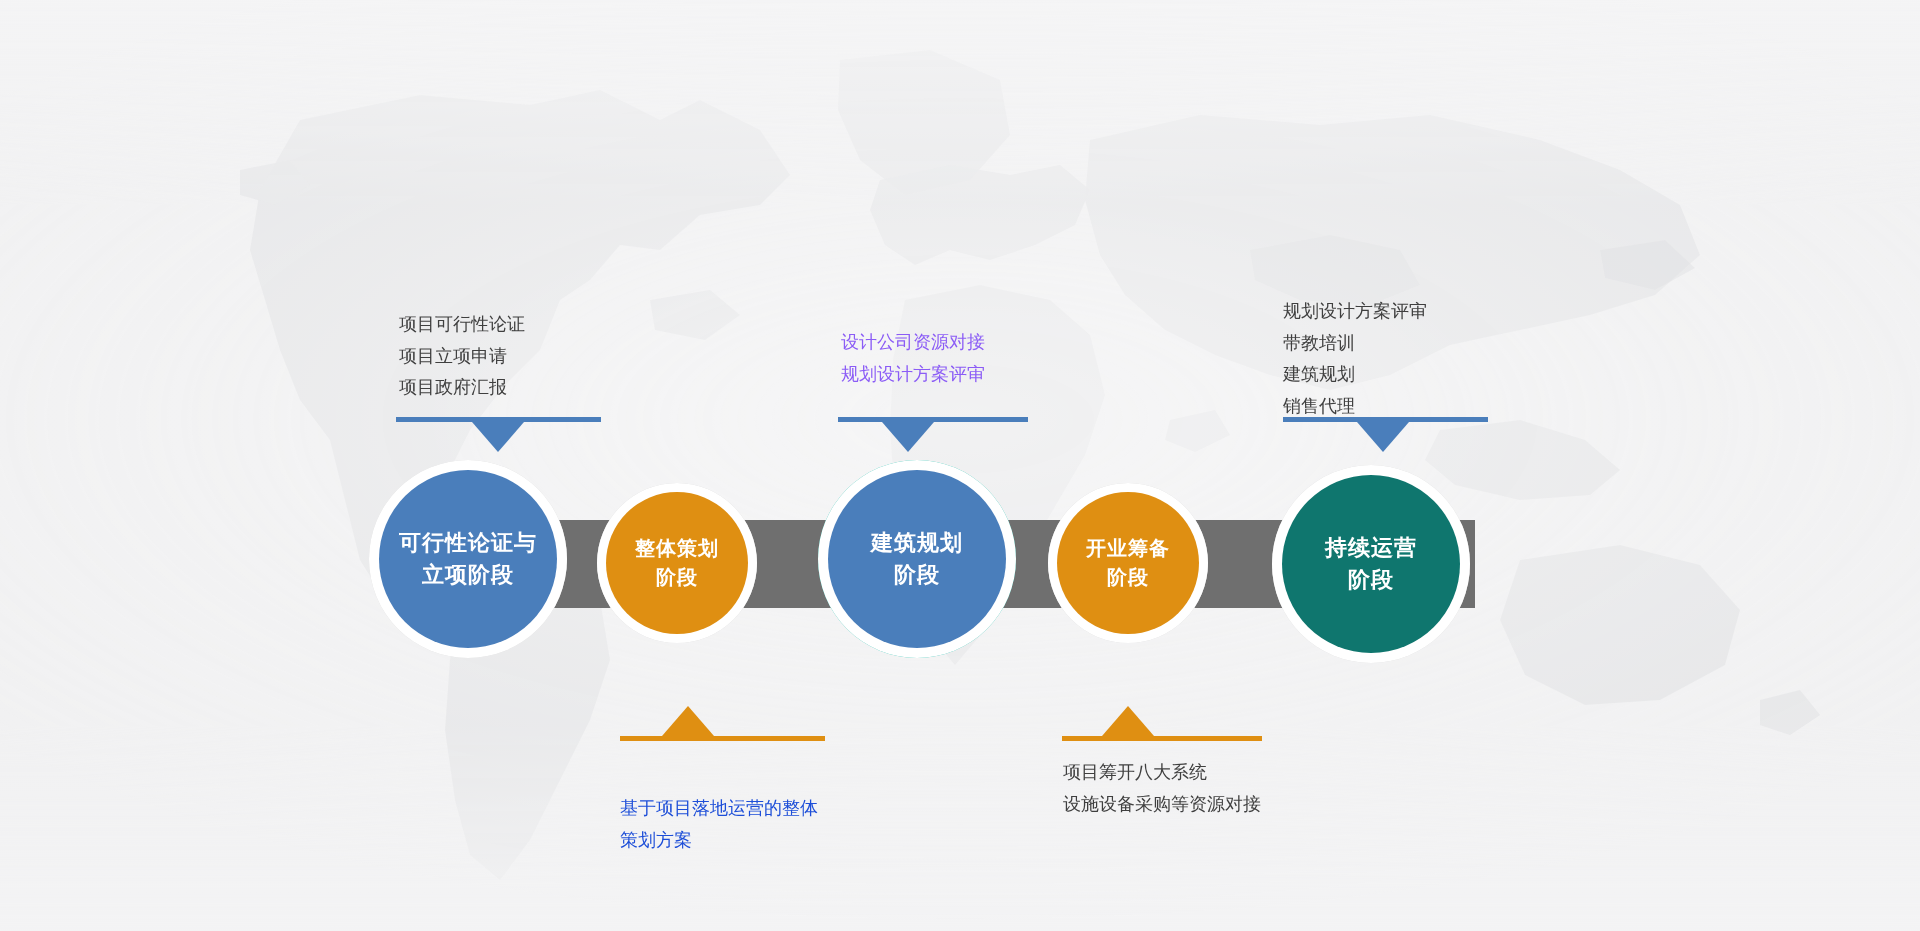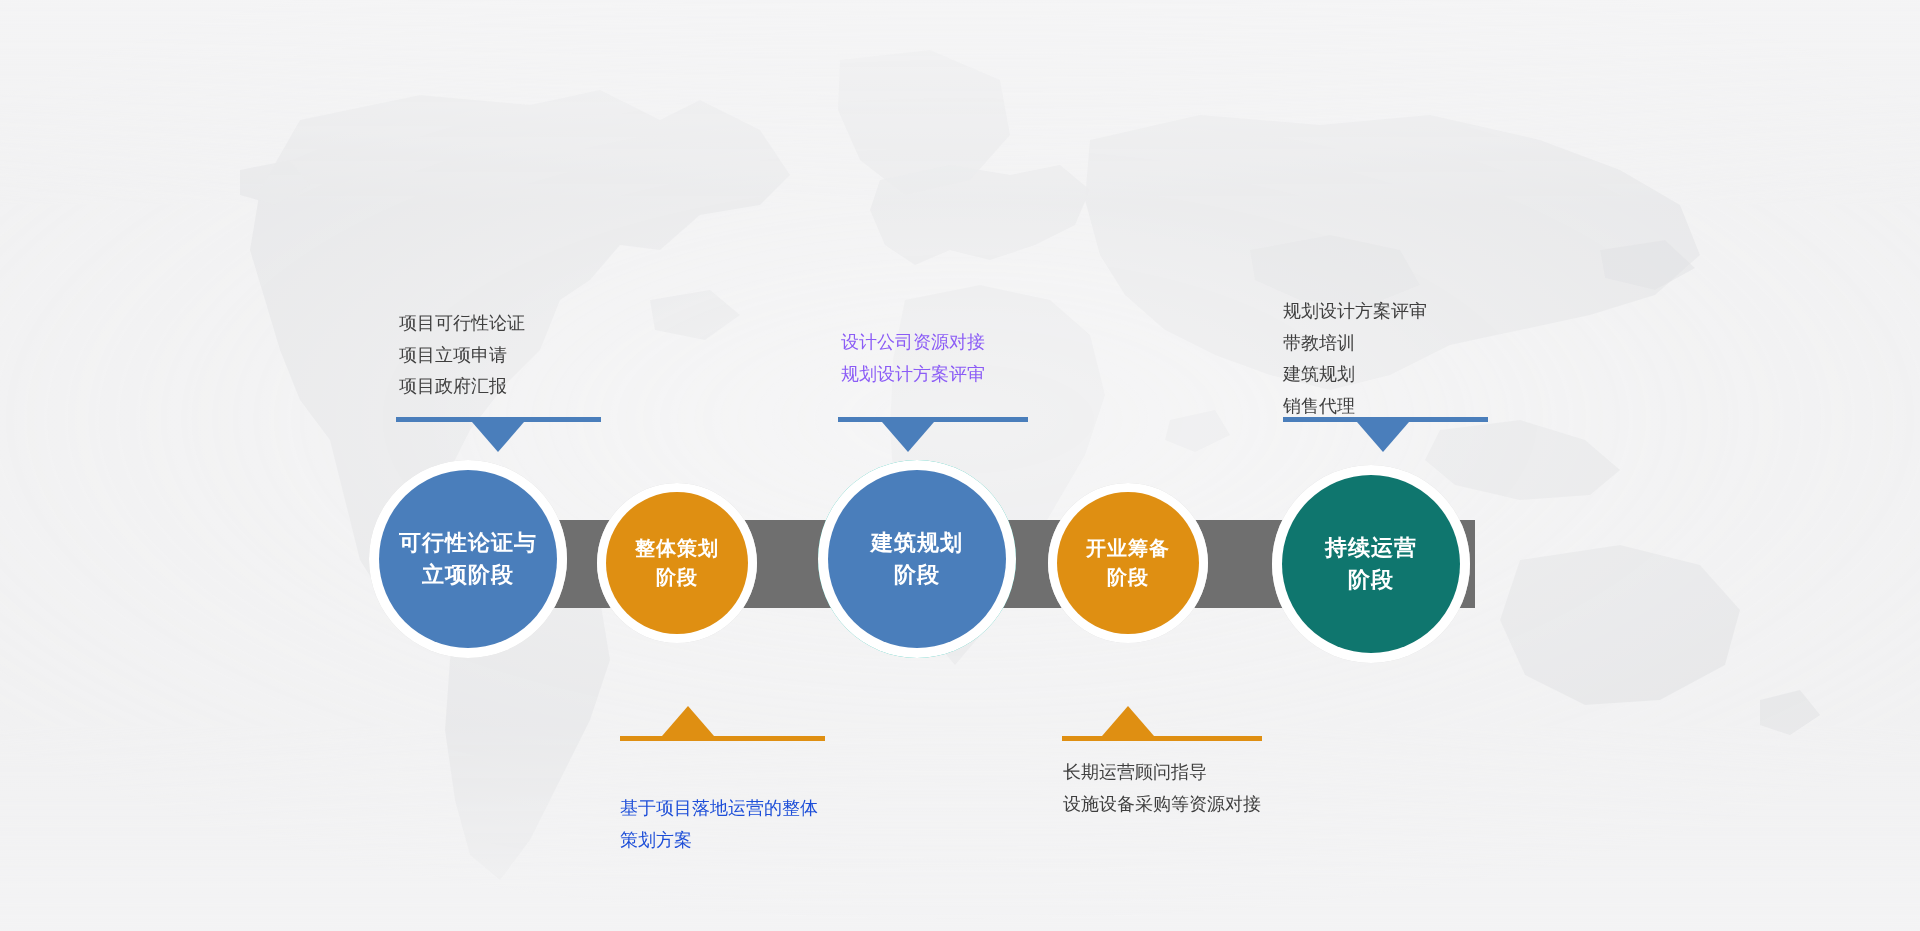--- a/index.html
+++ b/index.html
@@ -243,38 +243,38 @@
   <div class="marker orange up" style="left:1062px; top:705px; width:200px; height:36px;">
     <div class="bar" style="background: rgb(223, 143, 18);"></div>
     <div class="tri" style="left: 40px; border-bottom-color: rgb(223, 143, 18);"></div>
   </div>
 
   <div class="marker blue down" style="left:1283px; top:417px; width:205px; height:36px;">
     <div class="bar" style="background: rgb(74, 126, 187);"></div>
     <div class="tri" style="left: 74px; border-top-color: rgb(74, 126, 187);"></div>
   </div>
 
-  <div class="callout" style="left: 399px; top: 309px; color: rgb(63, 63, 63); font-family: Liberation Mono, monospace;">
+  <div class="callout" style="left: 399px; top: 309px; color: rgb(63, 63, 63);">
     <span class="line">项目可行性论证</span>
     <span class="line">项目立项申请</span>
     <span class="line">项目政府汇报</span>
   </div>
 
   <div class="callout" style="left: 620px; top: 757px; color: #1d4ed8; margin-top: 36px;">
     <span class="line">基于项目落地运营的整体</span>
     <span class="line">策划方案</span>
   </div>
 
   <div class="callout" style="left: 841px; top: 327px; color: #8b5cf6;">
     <span class="line">设计公司资源对接</span>
     <span class="line">规划设计方案评审</span>
   </div>
 
   <div class="callout" style="left: 1063px; top: 757px; color: rgb(63, 63, 63);">
-    <span class="line">长期运营顾问指导</span>
+    <span class="line">项目筹开八大系统</span>
     <span class="line">设施设备采购等资源对接</span>
   </div>
 
   <div class="callout" style="left: 1283px; top: 296px; color: rgb(63, 63, 63);">
     <span class="line">规划设计方案评审</span>
     <span class="line">带教培训</span>
     <span class="line">建筑规划</span>
     <span class="line">销售代理</span>
   </div>
 

